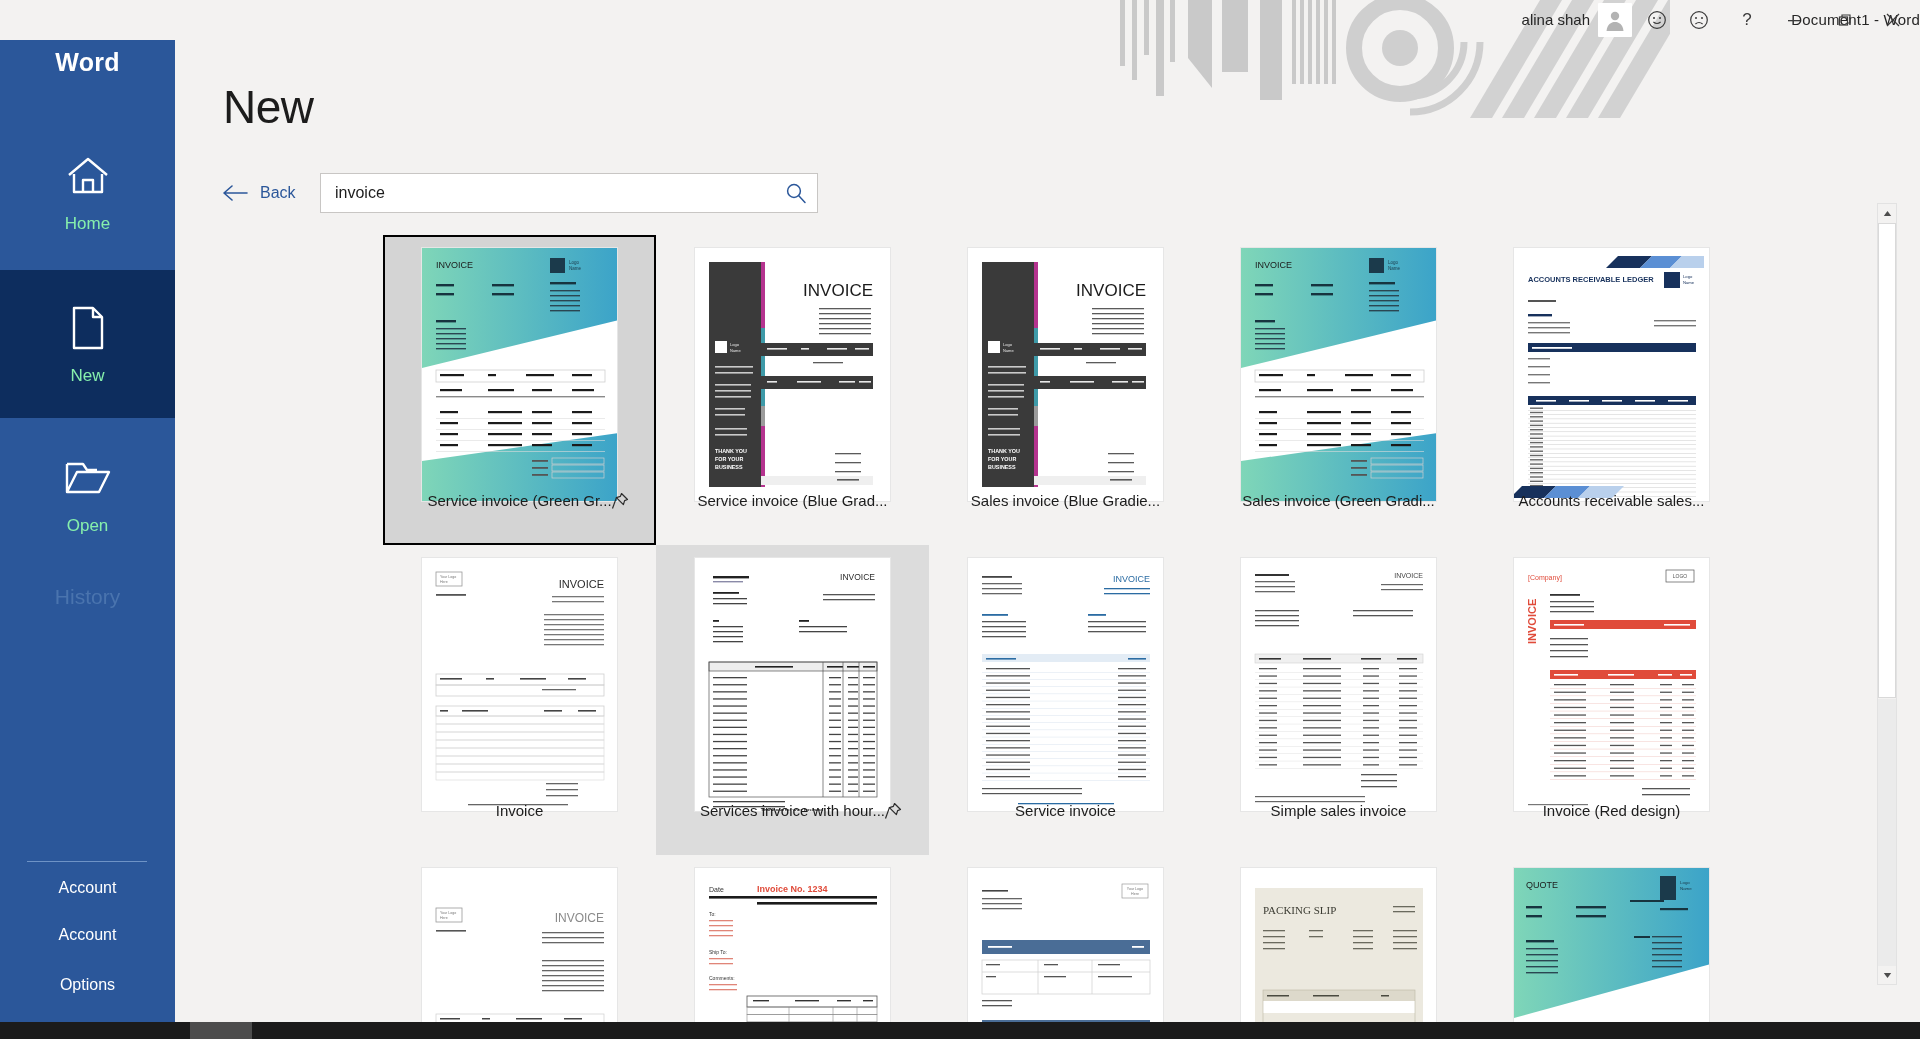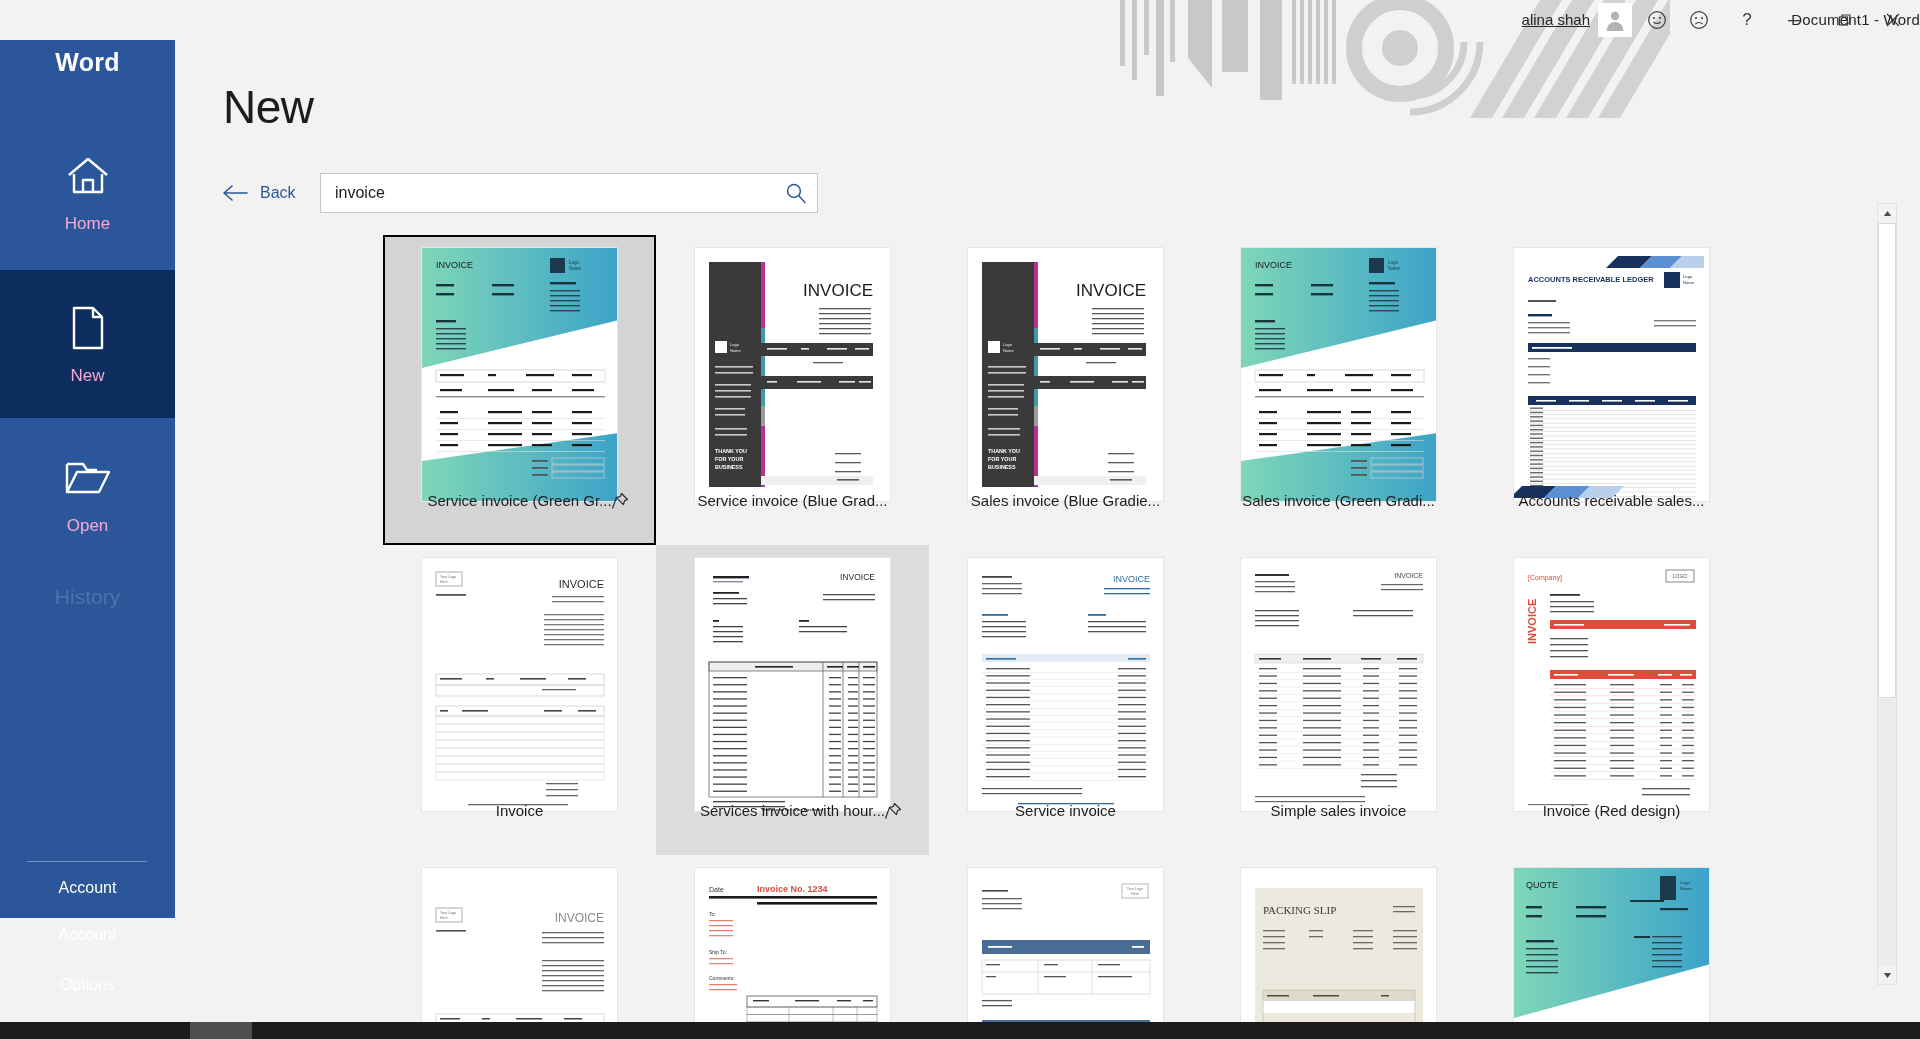--- a/index.html
+++ b/index.html
@@ -20,49 +20,49 @@
     line-height:40px; text-align:right; font-size:15px; color:#262626;
     letter-spacing:.2px;
   }
   .deco{
     position:absolute; right:250px; top:0; width:560px; height:118px;
     overflow:hidden; pointer-events:none;
   }
   .deco svg{ display:block; }
   .user-name{
     position:absolute; right:330px; top:0; height:40px; line-height:40px;
-    font-size:15px; color:#262626;text-decoration:underline;
+    font-size:15px; color:#262626;
   }
   .tb-btn{
     position:absolute; top:0; height:40px; width:46px;
     display:flex; align-items:center; justify-content:center;
     color:#3b3b3b;
   }
   .tb-btn svg{ display:block; }
   .avatar-box{
     position:absolute; top:3px; right:288px; width:34px; height:34px;
     background:#ffffff; display:flex; align-items:center; justify-content:center;
     border-radius:1px;
   }
   .avatar-box svg{ display:block; }
 
   
   .sidebar{
-    position:absolute; left:0; top:0; width:175px; height:918px;
+    position:absolute; left:0; top:0; width:175px; height:1022px;
     background:#2b579a; z-index:10;
   }
   .brand{
     position:absolute; left:0; top:48px; width:175px;
     text-align:center; color:#fff; font-size:25px; font-weight:bold;
     letter-spacing:.3px;
   }
   .nav-item{
     position:absolute; left:0; width:175px; height:148px;
     display:flex; flex-direction:column; align-items:center; justify-content:center;
-    color:#f9a8d4; cursor:pointer;
+    color:#86efac; cursor:pointer;
   }
   .nav-item.active{ background:#0d2d5e; }
   .nav-item .ico{ height:52px; display:flex; align-items:center; justify-content:center; }
   .nav-item .ico svg{ display:block; }
   .nav-label{ margin-top:12px; font-size:17px; }
   .nav-item-home{ top:118px; }
   .nav-item-new { top:270px; }
   .nav-item-open{ top:420px; }
   .nav-history{
     position:absolute; left:0; top:585px; width:175px; text-align:center;

